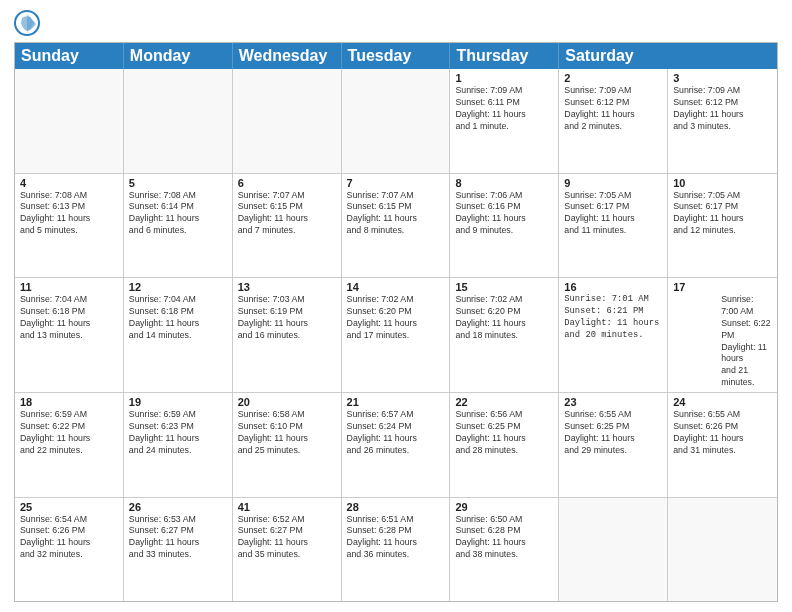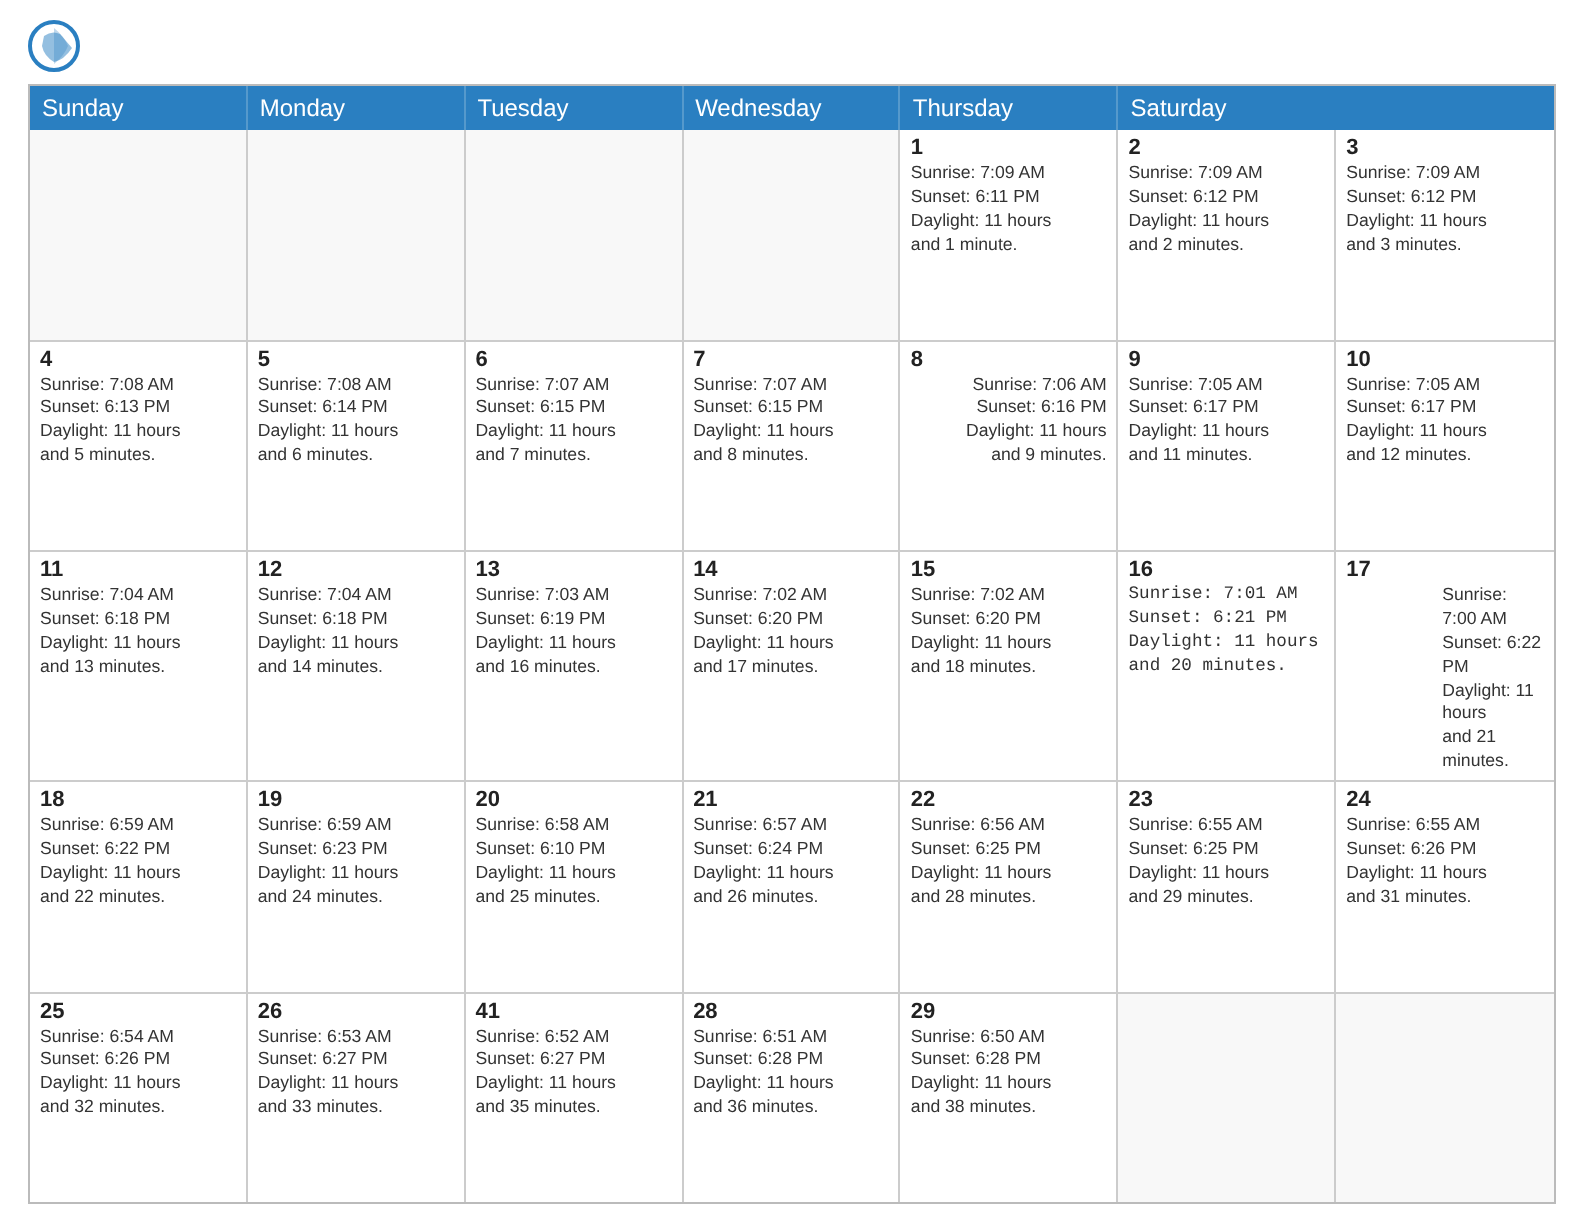--- a/index.html
+++ b/index.html
@@ -54,22 +54,22 @@
       flex-direction: column;
       border: 1px solid #bbb;
     }
     .cal-header {
       display: grid;
       grid-template-columns: repeat(7, 1fr);
       background: #2a7fc1;
     }
     .cal-header-cell {
       color: #fff;
-      font-size: 12px;
-      font-weight: normal;
+      font-size: 16px;
+      font-weight: bold;
       padding: 4px 6px;
       border-right: 1px solid #5599cc;
       text-align: left;
     }
     .cal-header-cell:last-child { border-right: none; }
     .cal-body {
       flex: 1;
       display: flex;
       flex-direction: column;
     }
@@ -126,22 +126,22 @@
     <div class="title-block">
       <div class="month-year"></div>
       <div class="location"></div>
     </div>
   </div>
 
   <div class="calendar">
     <div class="cal-header">
     <div class="cal-header-cell">Sunday</div>
         <div class="cal-header-cell">Monday</div>
+        <div class="cal-header-cell">Wednesday</div>
         <div class="cal-header-cell">Tuesday</div>
-        <div class="cal-header-cell">Wednesday</div>
         <div class="cal-header-cell">Thursday</div>
         <div class="cal-header-cell">Saturday</div>
       </div>
     <div class="cal-body">
     <div class="cal-row">
           <div class="cal-cell empty"></div>
           <div class="cal-cell empty"></div>
           <div class="cal-cell empty"></div>
           <div class="cal-cell empty"></div>
           <div class="cal-cell">
@@ -190,21 +190,21 @@
           </div>
           <div class="cal-cell">
             <span class="day-num">7</span>
             <div class="day-info" style="white-space: pre-line;">Sunrise: 7:07 AM
 Sunset: 6:15 PM
 Daylight: 11 hours
 and 8 minutes.</div>
           </div>
           <div class="cal-cell">
             <span class="day-num">8</span>
-            <div class="day-info" style="white-space: pre-line; text-align: right;">Sunrise: 7:06 AM
+            <div class="day-info" style="white-space: pre-line;">Sunrise: 7:06 AM
 Sunset: 6:16 PM
 Daylight: 11 hours
 and 9 minutes.</div>
           </div>
           <div class="cal-cell">
             <span class="day-num">9</span>
             <div class="day-info" style="white-space: pre-line;">Sunrise: 7:05 AM
 Sunset: 6:17 PM
 Daylight: 11 hours
 and 11 minutes.</div>

